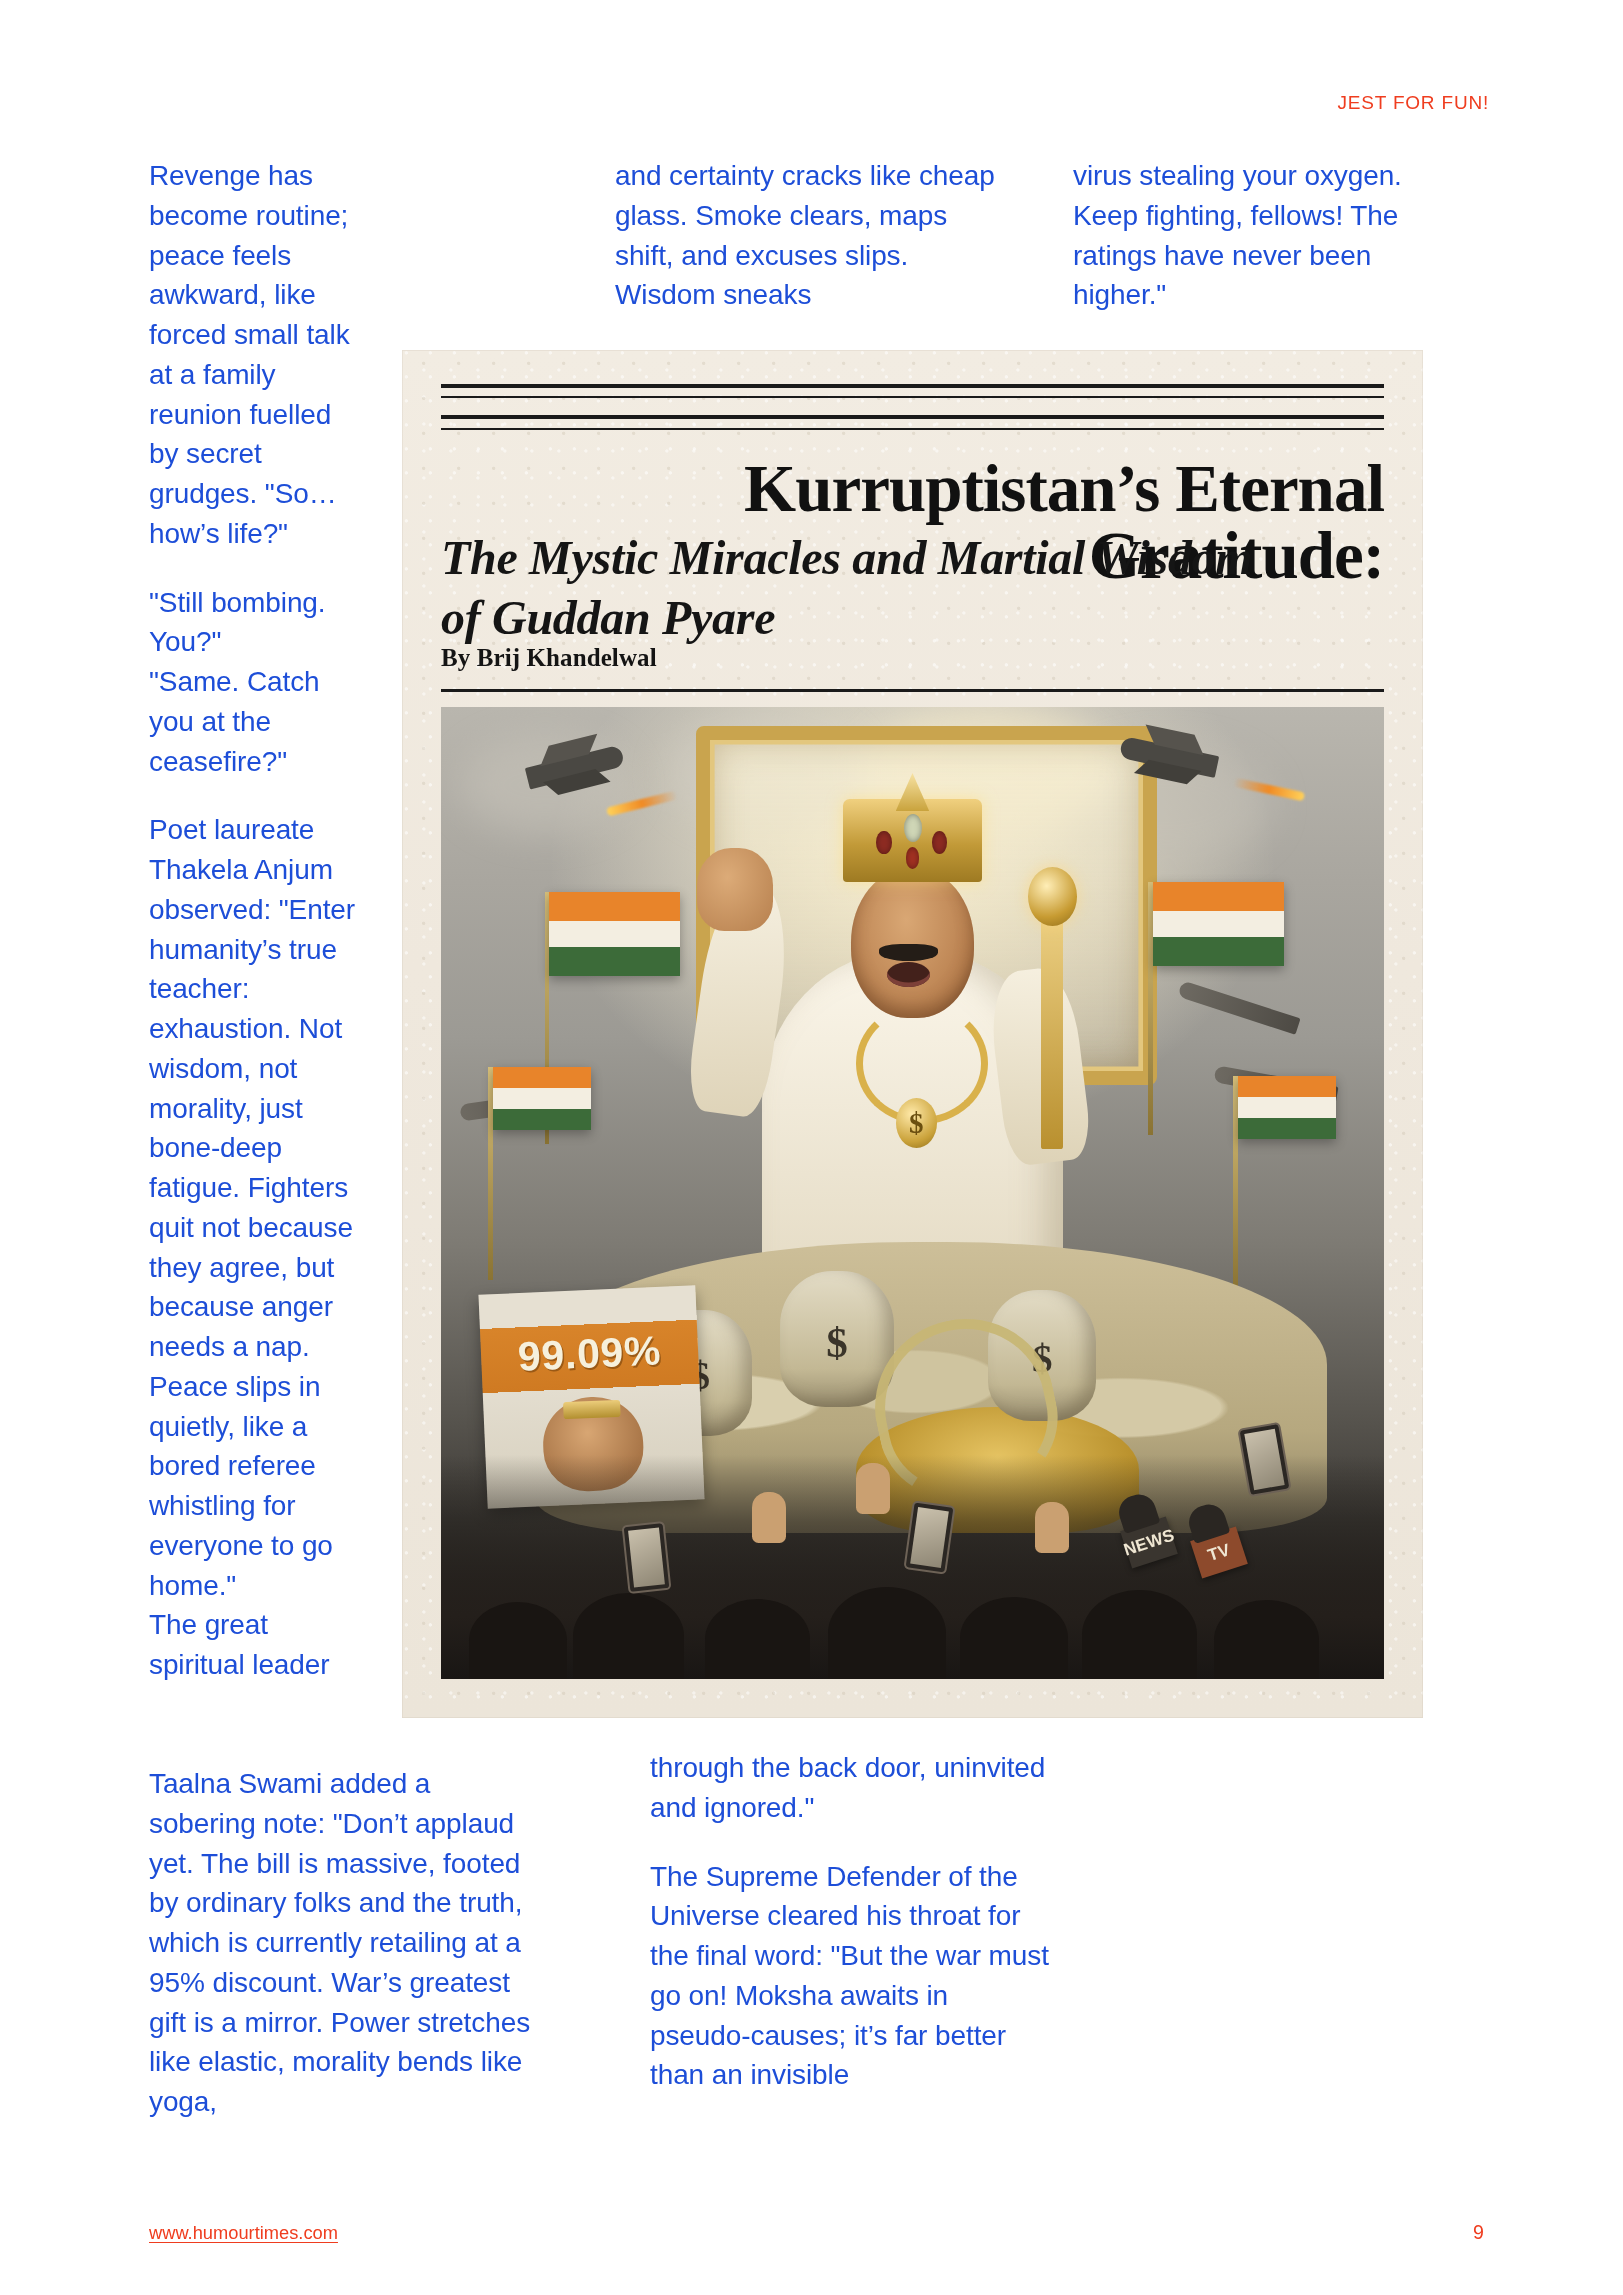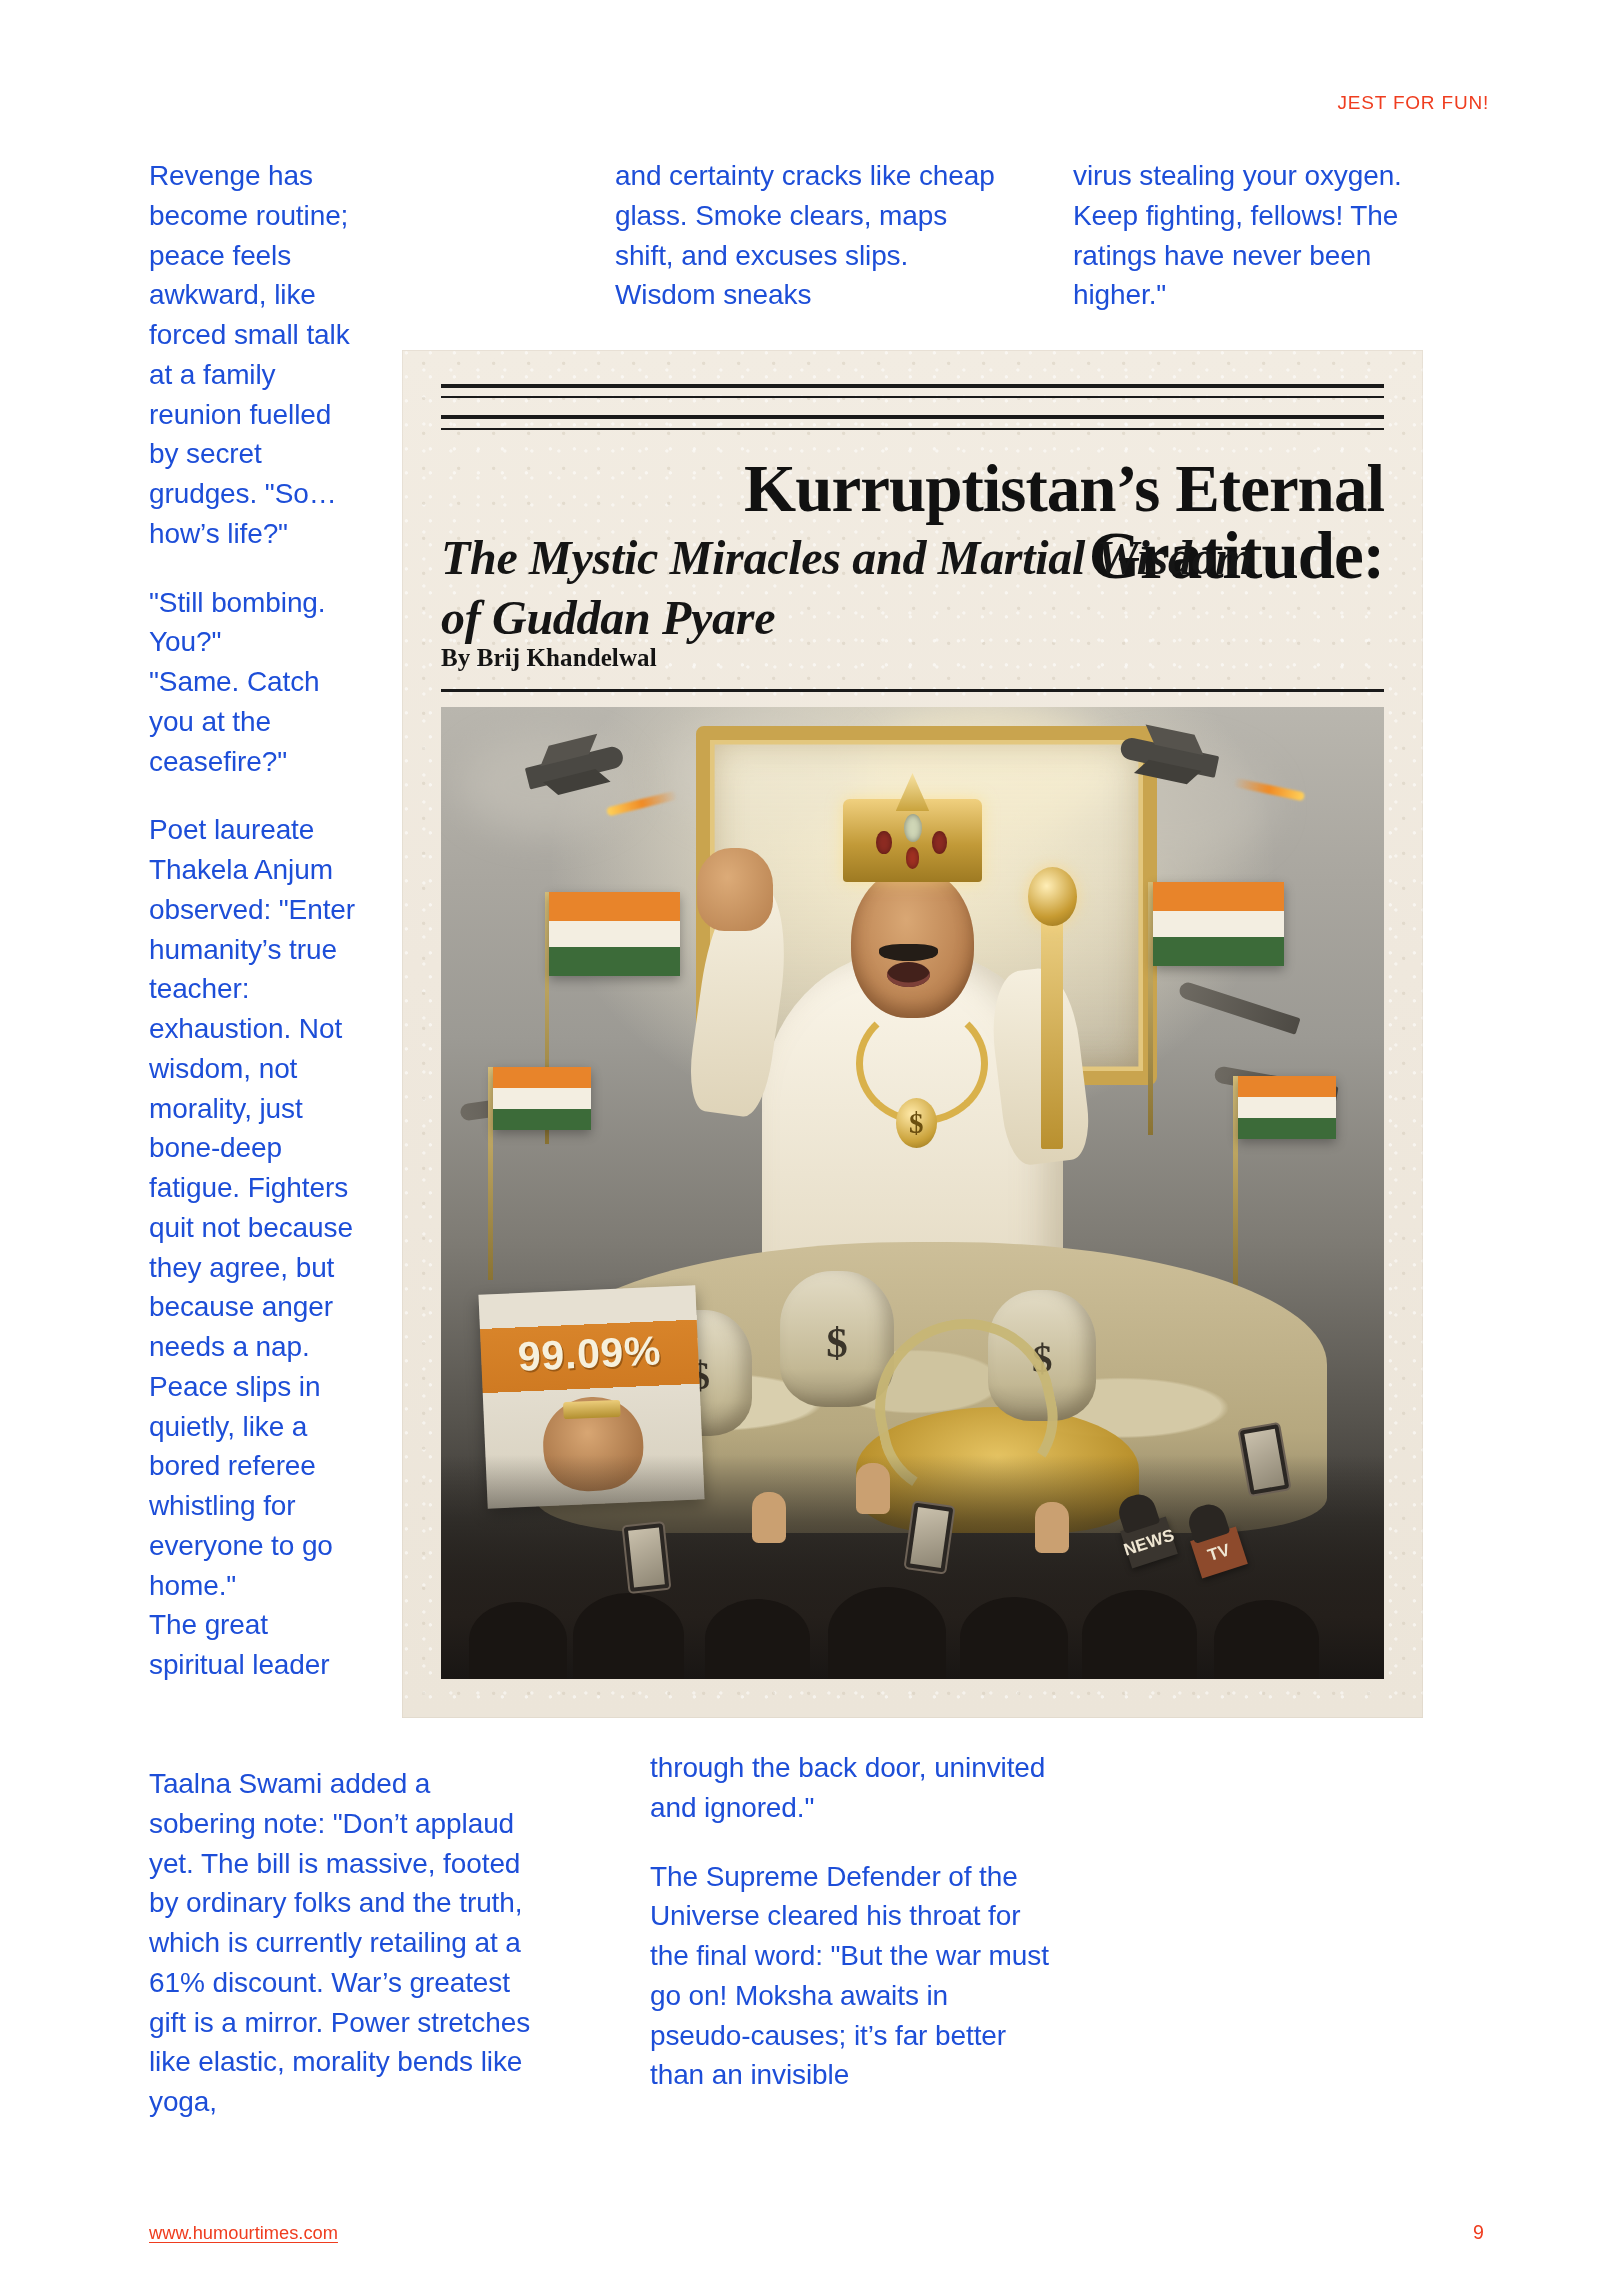--- a/index.html
+++ b/index.html
@@ -572,21 +572,21 @@
 
   <div class="col" id="col-left-narrow">
     <p>Revenge has become routine; peace feels awkward, like forced small talk at a family reunion fuelled by secret grudges. "So… how’s life?"</p>
     <p style="white-space:pre-line">"Still bombing. You?"
 "Same. Catch you at the ceasefire?"</p>
     <p style="white-space:pre-line">Poet laureate Thakela Anjum observed: "Enter humanity’s true teacher: exhaustion. Not wisdom, not morality, just bone-deep fatigue. Fighters quit not because they agree, but because anger needs a nap. Peace slips in quietly, like a bored referee whistling for everyone to go home."
 The great spiritual leader</p>
   </div>
 
   <div class="col" id="col-left-wide">
-    <p>Taalna Swami added a sobering note: "Don’t applaud yet. The bill is massive, footed by ordinary folks and the truth, which is currently retailing at a 61% discount. War’s greatest gift is a mirror. Power stretches like elastic, morality bends like yoga,</p>
+    <p>Taalna Swami added a sobering note: "Don’t applaud yet. The bill is massive, footed by ordinary folks and the truth, which is currently retailing at a 95% discount. War’s greatest gift is a mirror. Power stretches like elastic, morality bends like yoga,</p>
   </div>
 
   <div class="col" id="col-mid-top">
     <p>and certainty cracks like cheap glass. Smoke clears, maps shift, and excuses slips. Wisdom sneaks</p>
   </div>
 
   <div class="col" id="col-mid-bottom">
     <p>through the back door, uninvited and ignored."</p>
     <p>The Supreme Defender of the Universe cleared his throat for the final word: "But the war must go on! Moksha awaits in pseudo-causes; it’s far better than an invisible</p>
   </div>

